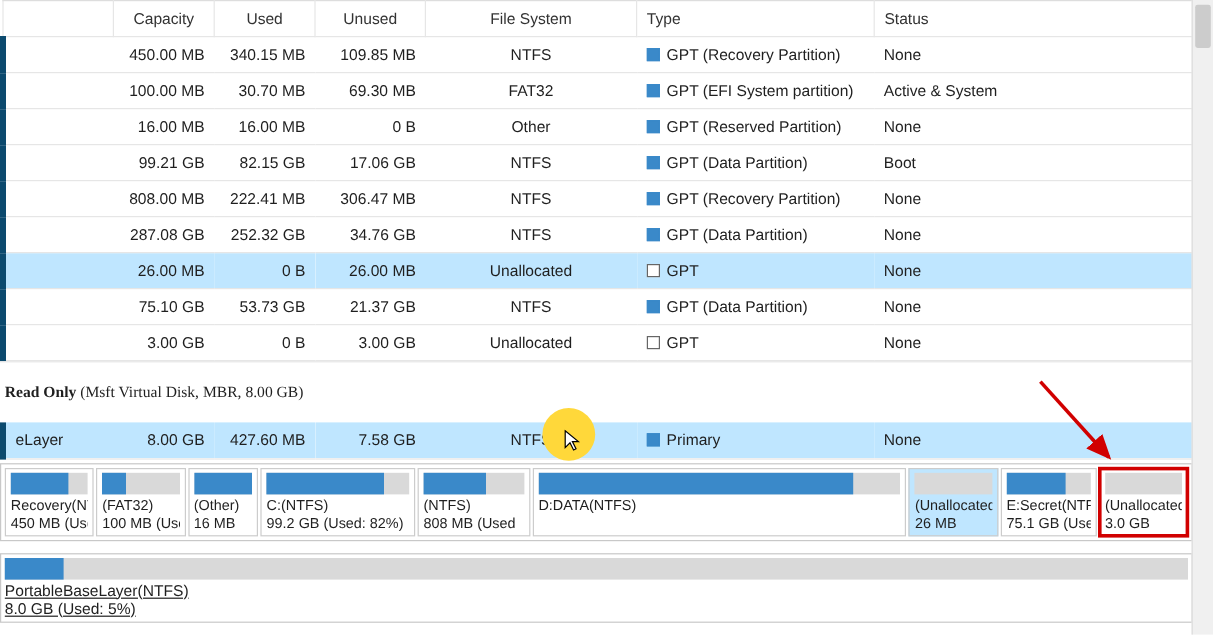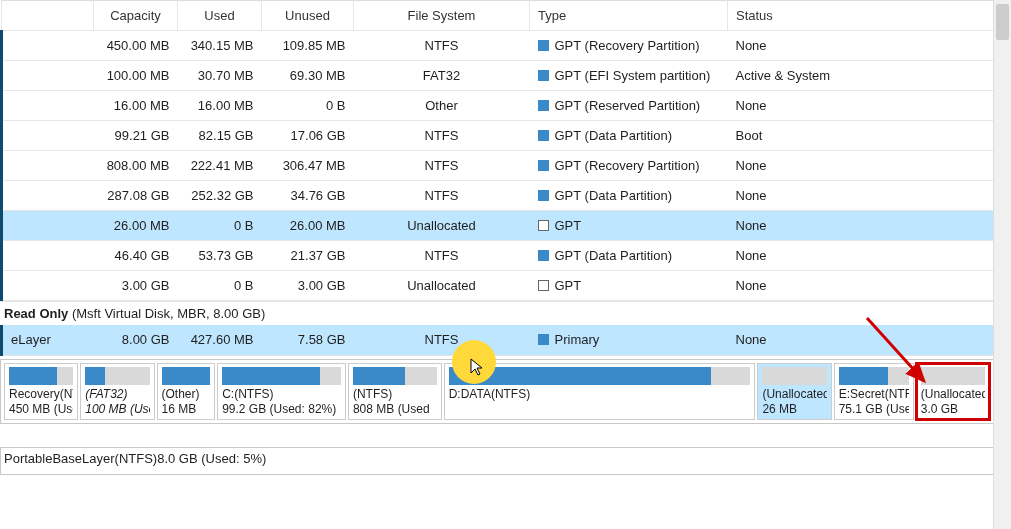--- a/index.html
+++ b/index.html
@@ -11,49 +11,49 @@
   .scrollbar { position: absolute; right: 0; top: 0; width: 18px; height: 100%; background: #f0f0f0; border-left: 1px solid #ddd; }
   .scrollbar .thumb { position: absolute; left: 2px; right: 2px; top: 4px; height: 36px; background: #ccc; border-radius: 2px; }
 
   
   table.parts { border-collapse: collapse; width: 994px; table-layout: fixed; padding-left: 28px; }
   table.parts th, table.parts td { border: 1px solid #e6e6e6; height: 30px; padding: 0 8px; font-weight: 400; white-space: nowrap; overflow: hidden; text-overflow: ellipsis; }
   table.parts th { background: #fff; font-weight: 400; color: #333; border-top: 1px solid #ddd; }
   table.parts td.right { text-align: right; }
   table.parts tr.sel td { background: #bfe6ff; }
   table.parts tr td { border-left: none; border-right: none; border-top: none; }
-  table.parts tr td:first-child { border-left: 3px solid #0c4a6e; }
+  table.parts tr td:first-child { border-left: 5px solid #0c4a6e; }
   table.parts tr td:last-child { border-right: 1px solid #e6e6e6; }
 
   .sq { display: inline-block; width: 11px; height: 11px; border: 1px solid #666; margin-right: 6px; vertical-align: -1px; }
   .sq.fill { background: #3a89c9; border-color: #3a89c9; }
   .sq.fill::after { content: ""; display: block; width: 7px; height: 7px; margin: 1px; background: #fff; opacity: 0; }
   .sq.empty { background: #fff; }
 
   
-  .disklabel { padding: 4px 4px; font-size: 13px; border-top: 1px solid #e6e6e6; }
+  .disklabel { padding: 17px 4px; font-size: 13px; border-top: 1px solid #e6e6e6; font-family: Liberation Serif, serif; }
   .disklabel b { font-weight: 700; }
 
   
   .hi-circle { position: absolute; width: 44px; height: 44px; border-radius: 50%; background: #ffd83a; left: 452px; top: 340px; z-index: 5; }
   .cursor { position: absolute; left: 470px; top: 358px; z-index: 6; font-size: 16px; font-family: sans-serif; }
 
   
   .arrow { position: absolute; left: 862px; top: 313px; z-index: 6; pointer-events: none; }
 
   
   .blocks { display: flex; width: 994px; margin: 3px 0 0 0; border: 1px solid #c8c8c8; padding: 3px; gap: 2px; }
   .block { border: 1px solid #ccc; padding: 3px 4px 2px 4px; overflow: hidden; font-size: 12px; line-height: 1.25; }
   .block .bar { height: 18px; background: #d9d9d9; position: relative; margin-bottom: 2px; }
   .block .bar .fill { position: absolute; left: 0; top: 0; bottom: 0; background: #3a89c9; }
   .block .l1, .block .l2 { white-space: nowrap; overflow: hidden; text-overflow: clip; }
   .block.sel { background: #bfe6ff; }
   .block.red { outline: 3px solid #d10000; outline-offset: -2px; }
 
-  .blocks2 { display: flex; width: 994px; border: 1px solid #c8c8c8; padding: 3px; flex-direction: row; margin-top: 23px; }
+  .blocks2 { display: flex; width: 994px; border: 1px solid #c8c8c8; padding: 3px; flex-direction: column; margin-top: 10px; text-decoration: underline; }
   .blocks2 .bar { height: 18px; background: #d9d9d9; position: relative; margin-bottom: 2px; }
   .blocks2 .bar .fill { position: absolute; left: 0; top: 0; bottom: 0; background: #3a89c9; }
 
   col.c-first { width: 92px; }
   col.c-cap { width: 84px; }
   col.c-used { width: 84px; }
   col.c-unused { width: 92px; }
   col.c-fs { width: 176px; }
   col.c-type { width: 198px; }
   col.c-status { width: 268px; }
@@ -143,21 +143,21 @@
           <td></td>
           <td class="right">26.00 MB</td>
           <td class="right">0 B</td>
           <td class="right">26.00 MB</td>
           <td style="text-align:center">Unallocated</td>
           <td><span class="sq empty"></span>GPT</td>
           <td>None</td>
         </tr>
         <tr>
           <td></td>
-          <td class="right">46.40 GB</td>
+          <td class="right">75.10 GB</td>
           <td class="right">53.73 GB</td>
           <td class="right">21.37 GB</td>
           <td style="text-align:center">NTFS</td>
           <td><span class="sq fill"></span>GPT (Data Partition)</td>
           <td>None</td>
         </tr>
         <tr>
           <td></td>
           <td class="right">3.00 GB</td>
           <td class="right">0 B</td>
@@ -197,21 +197,21 @@
   </table>
 
   <div class="blocks" id="blocks1">
       <div class="block" style="width: 76px;">
         <div class="bar">
           <div class="fill" style="width:75%"></div>
         </div>
         <div class="l1">Recovery(NTFS)</div>
         <div class="l2">450 MB (Used</div>
       </div>
-      <div class="block" style="width: 76px; font-style: italic;">
+      <div class="block" style="width: 76px;">
         <div class="bar">
           <div class="fill" style="width:30%"></div>
         </div>
         <div class="l1">(FAT32)</div>
         <div class="l2">100 MB (Used</div>
       </div>
       <div class="block" style="width: 60px;">
         <div class="bar">
           <div class="fill" style="width:100%"></div>
         </div>

